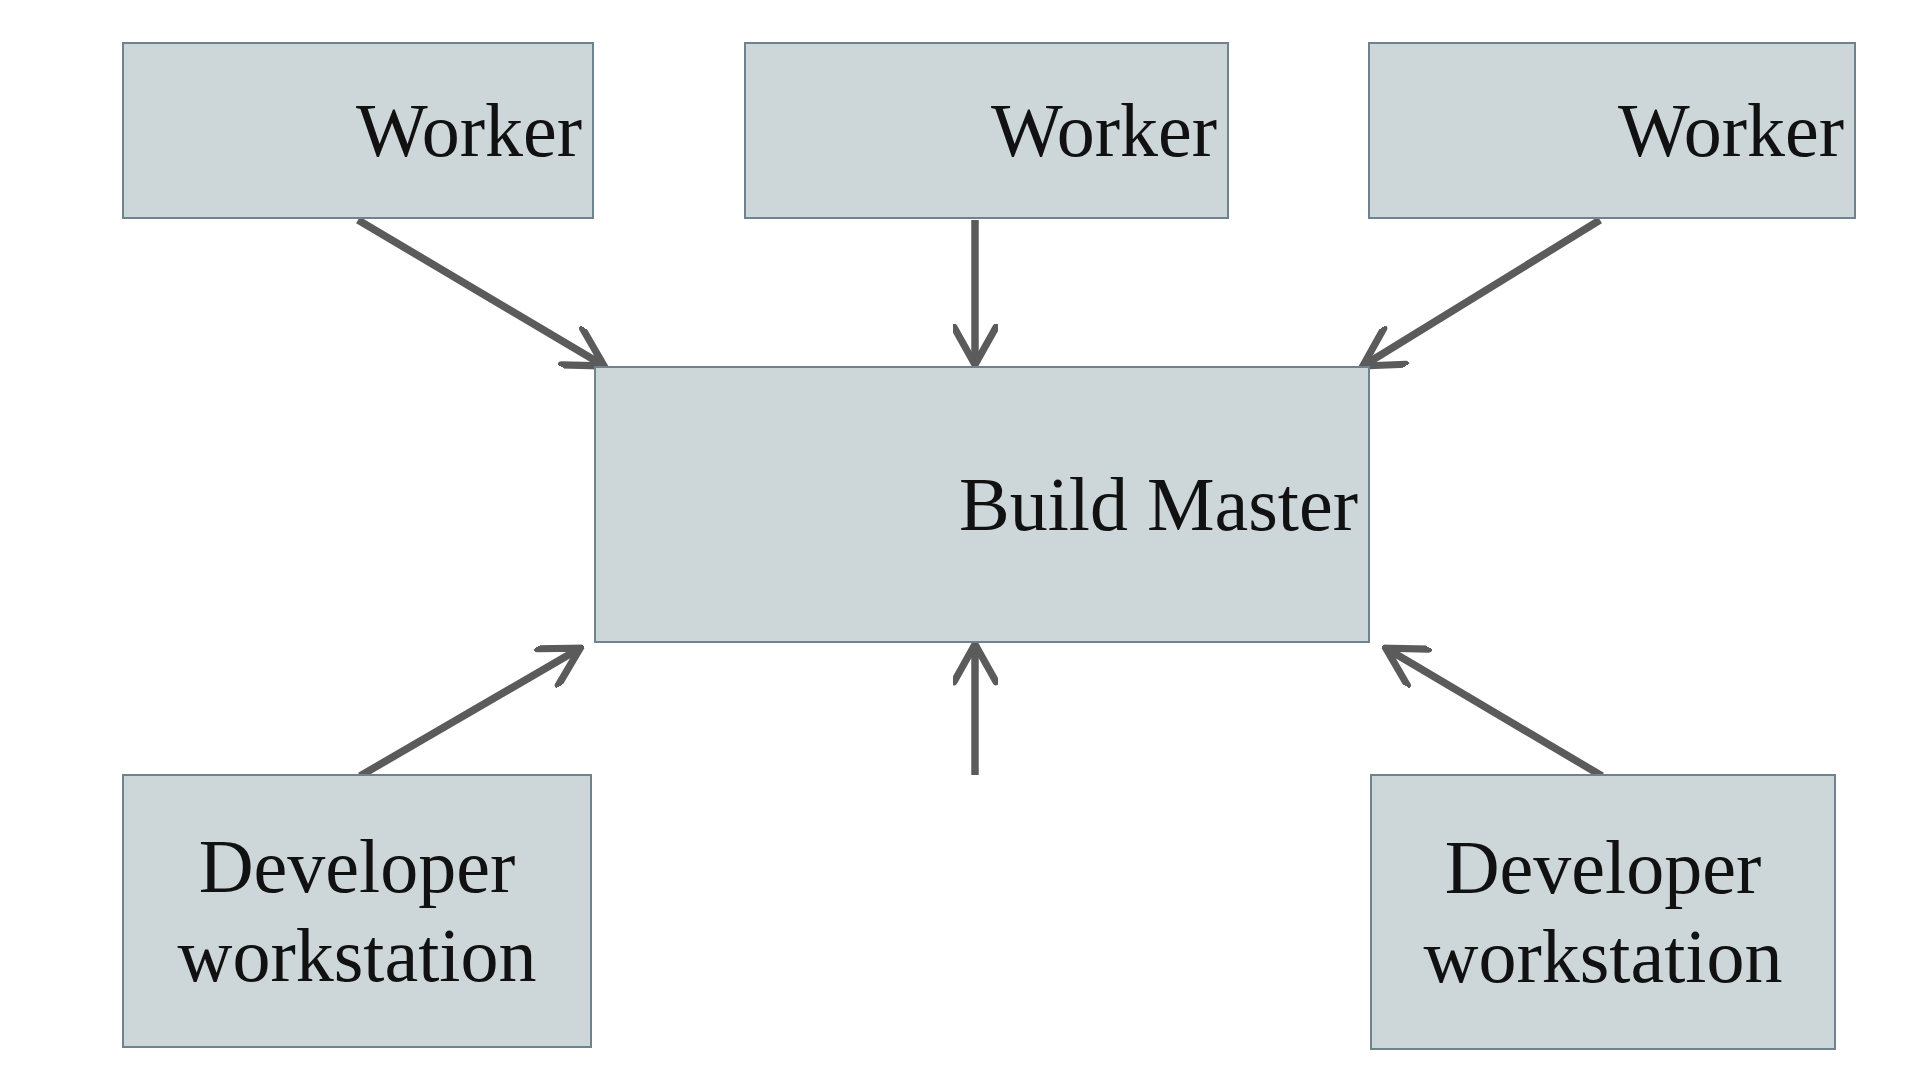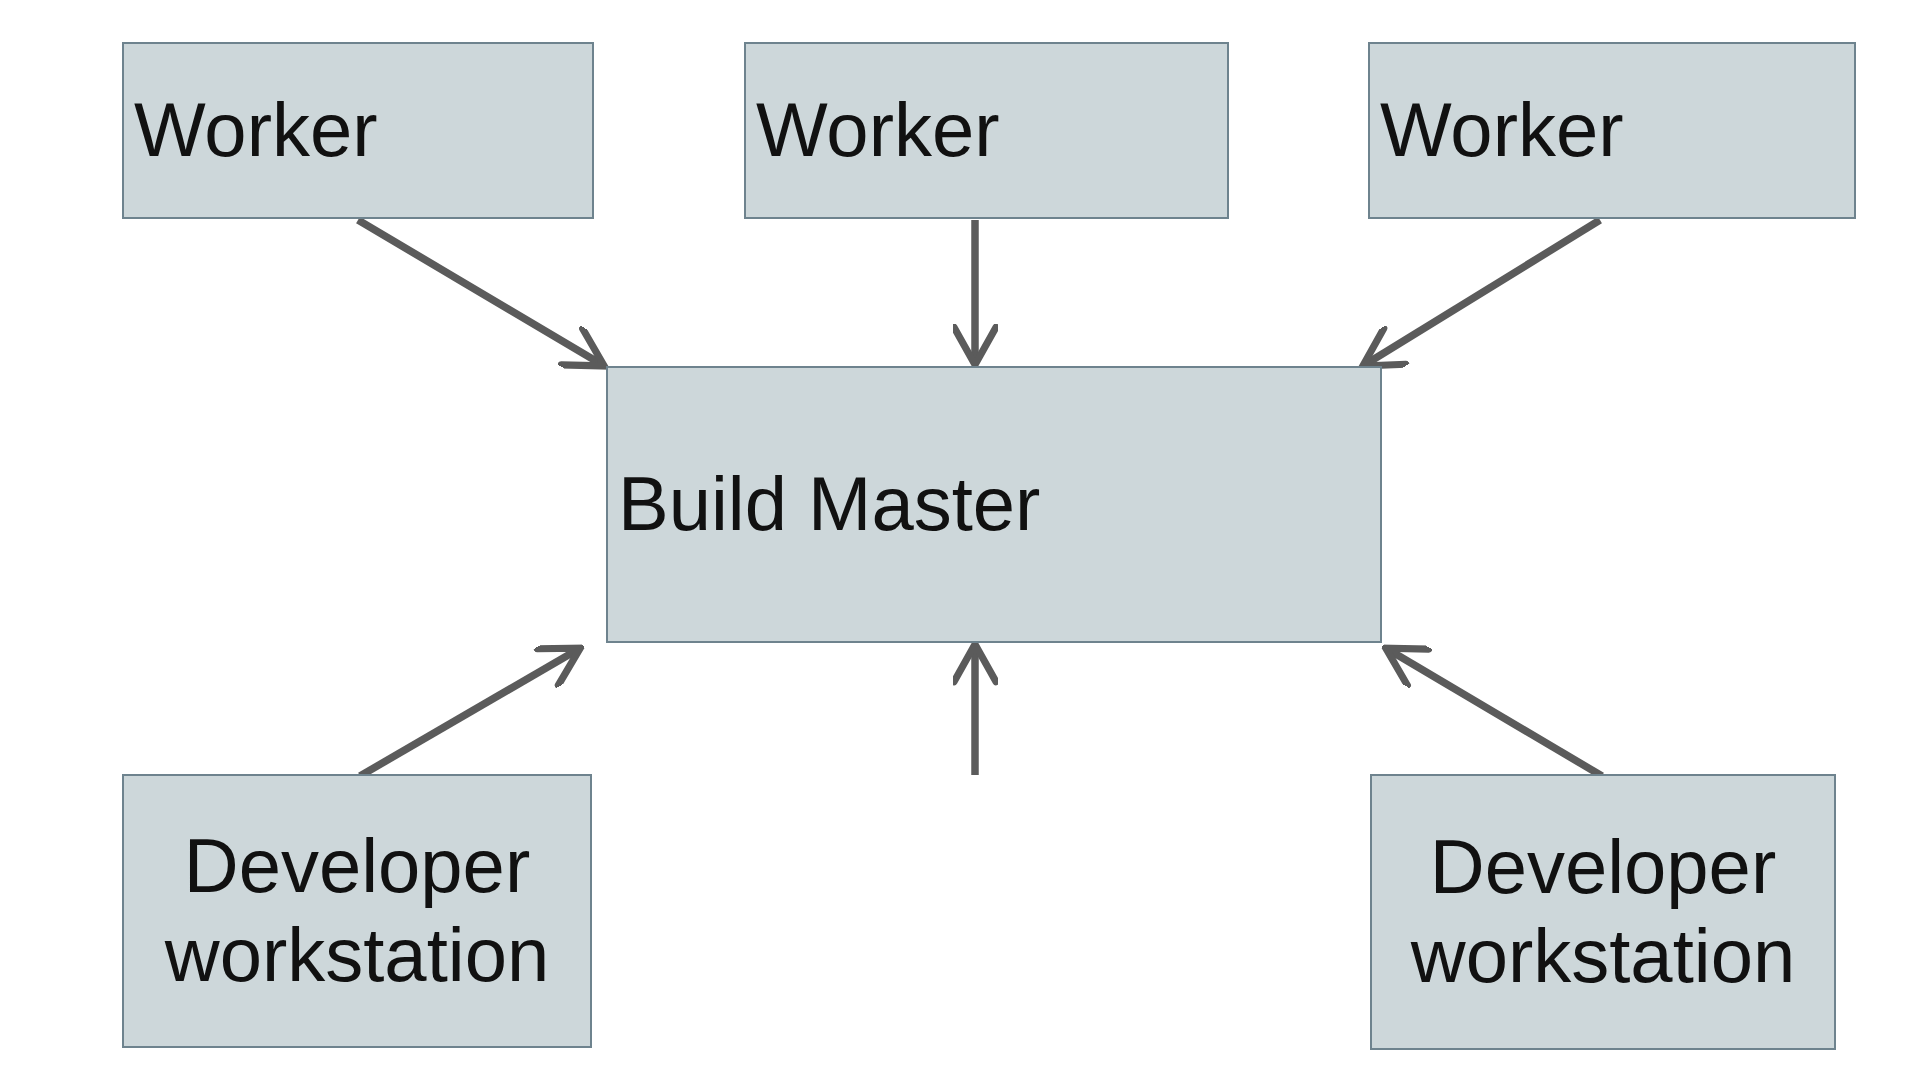--- a/index.html
+++ b/index.html
@@ -23,22 +23,23 @@
     height: 1090px;
     pointer-events: none;
   }
   .node {
     position: absolute;
     box-sizing: border-box;
     background: var(--box-fill, #cdd7da);
     border: 2px solid var(--box-border, #6e838e);
     display: flex;
     align-items: center;
-    justify-content: flex-start;
+    justify-content: flex-end;
     text-align: center;
+    font-family: Liberation Serif, serif;
   }
   .node .label {
     color: var(--text-color, #111111);
     font-size: 76px;
     line-height: 1.17;
     letter-spacing: 0px;
     padding: 0 10px;
   }
 </style>
 </head>
@@ -62,21 +63,21 @@
 
   <div class="node" style="left: 122px; top: 42px; width: 472px; height: 177px; border-width: 2px;">
     <span class="label">Worker</span>
   </div>
   <div class="node" style="left: 744px; top: 42px; width: 485px; height: 177px; border-width: 2px;">
     <span class="label">Worker</span>
   </div>
   <div class="node" style="left: 1368px; top: 42px; width: 488px; height: 177px; border-width: 2px;">
     <span class="label">Worker</span>
   </div>
-  <div class="node" style="left: 594px; top: 366px; width: 776px; height: 277px; border-width: 2px; margin-left: 12px;">
+  <div class="node" style="left: 594px; top: 366px; width: 776px; height: 277px; border-width: 2px;">
     <span class="label">Build Master</span>
   </div>
   <div class="node" style="left: 122px; top: 774px; width: 470px; height: 274px; border-width: 2px;">
     <span class="label">Developer workstation</span>
   </div>
   <div class="node" style="left: 1370px; top: 774px; width: 466px; height: 276px; border-width: 2px;">
     <span class="label">Developer workstation</span>
   </div>
 
 </div>

